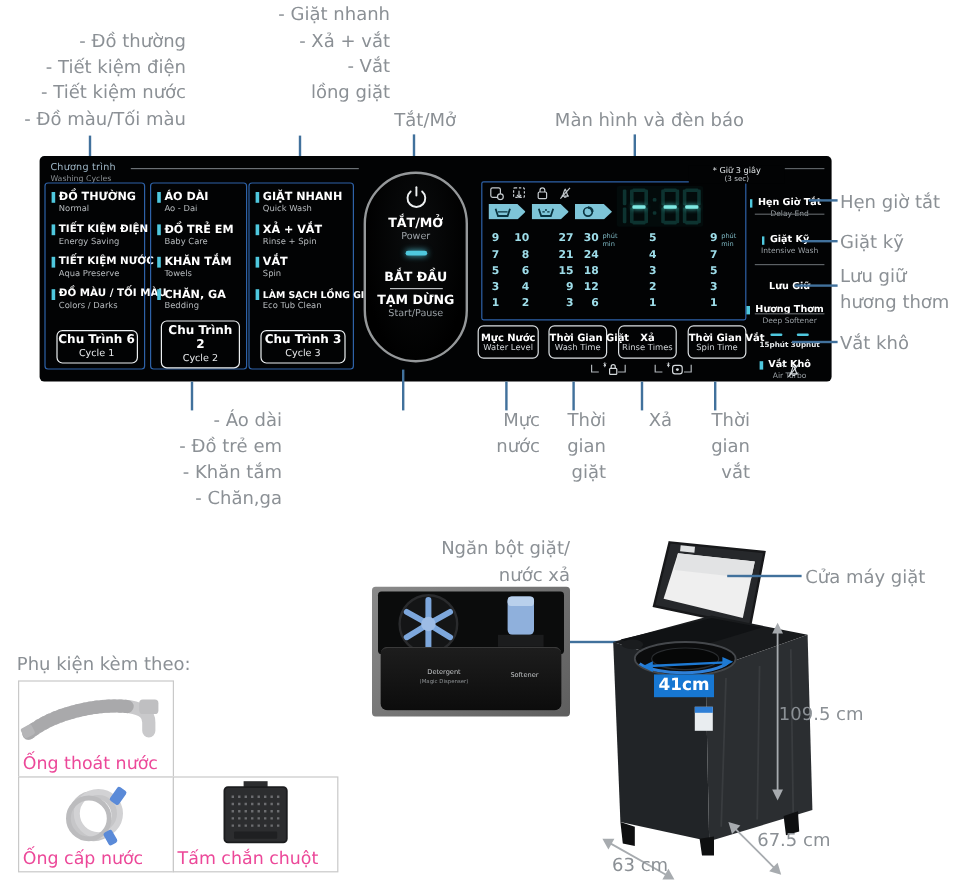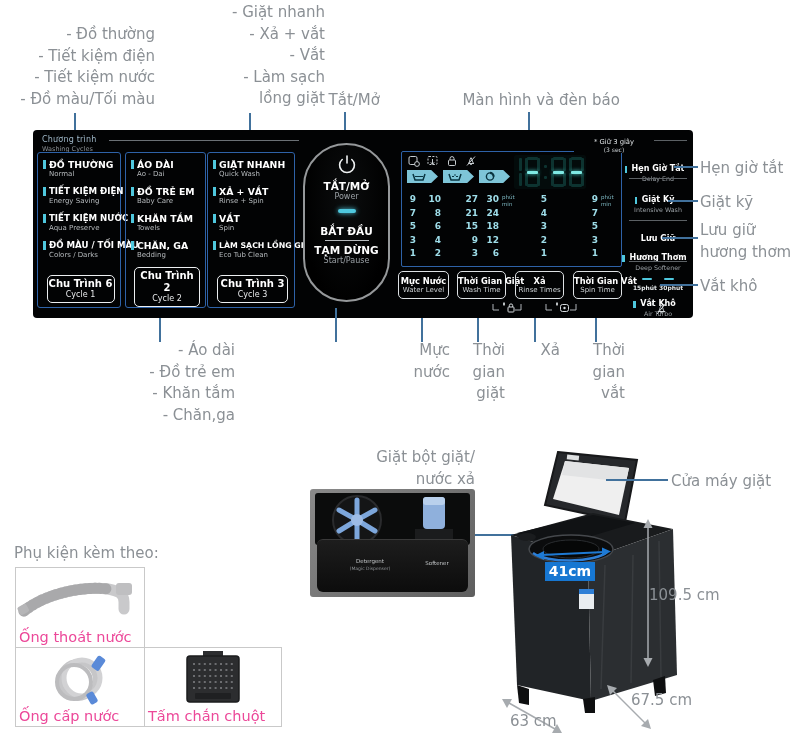--- a/index.html
+++ b/index.html
@@ -97,21 +97,20 @@
   <div class="ann" style="left:0;top:24px;width:155px">
       <span>- Đồ thường</span>
       <span>- Tiết kiệm điện</span>
       <span>- Tiết kiệm nước</span>
       <span>- Đồ màu/Tối màu</span>
     </div>
   <div class="ann" style="left:175px;top:2px;width:150px">
       <span>- Giặt nhanh</span>
       <span>- Xả + vắt</span>
       <span>- Vắt</span>
-      <span>- Làm sạch</span>
       <span>lồng giặt</span>
     </div>
   <div class="ann" style="left:310px;top:90px;width:70px">Tắt/Mở</div>
   <div class="ann" style="left:440px;top:90px;width:180px">Màn hình và đèn báo</div>
   <div class="vln" style="left:74px;top:113px;height:40px"></div>
   <div class="vln" style="left:249px;top:113px;height:42px"></div>
   <div class="vln" style="left:344px;top:112px;height:46px"></div>
   <div class="vln" style="left:528px;top:112px;height:42px"></div>
 
   <div id="panel">
@@ -519,21 +518,21 @@
             <line x1="48" y1="33" x2="88" y2="33"></line>
           <line x1="48" y1="39" x2="88" y2="39"></line>
         </g>
         <rect x="50" y="44" width="36" height="6" rx="1" fill="#1f2022"></rect>
       </svg>
       <div class="acc-label">Tấm chắn chuột</div>
     </div>
   </div>
 
   <div class="ann" style="left:315px;top:447px;width:160px">
-      <span>Giặt bột giặt/</span>
+      <span>Ngăn bột giặt/</span>
       <span>nước xả</span>
     </div>
   <div id="drawer">
     <div class="opening">
       <svg width="155" height="52" viewBox="0 0 155 52" style="position:absolute;left:0;top:0">
         <circle cx="42" cy="27" r="24" fill="#141516" stroke="#2a2b2d" stroke-width="2"></circle>
         <g stroke="#7da7dc" stroke-width="5" stroke-linecap="round">
           <line x1="42" y1="27" x2="42" y2="7"></line>
             <line x1="42" y1="27" x2="60" y2="17"></line>
           <line x1="42" y1="27" x2="60" y2="38"></line>

